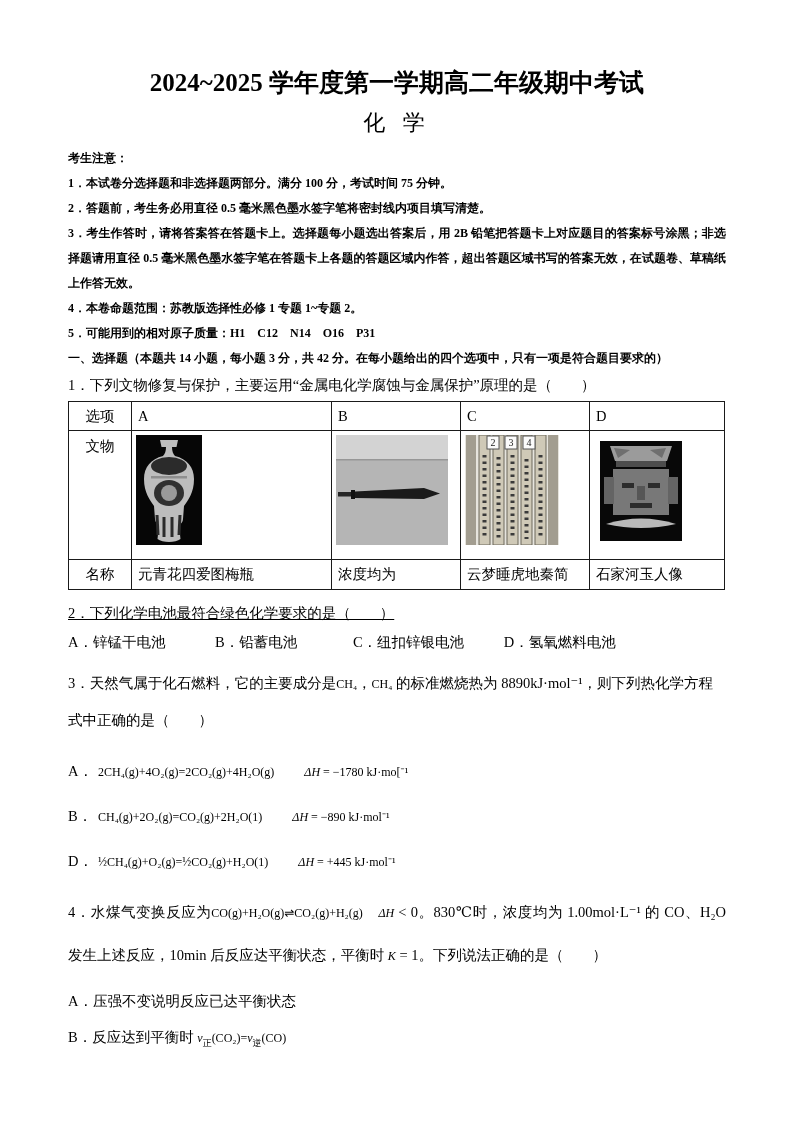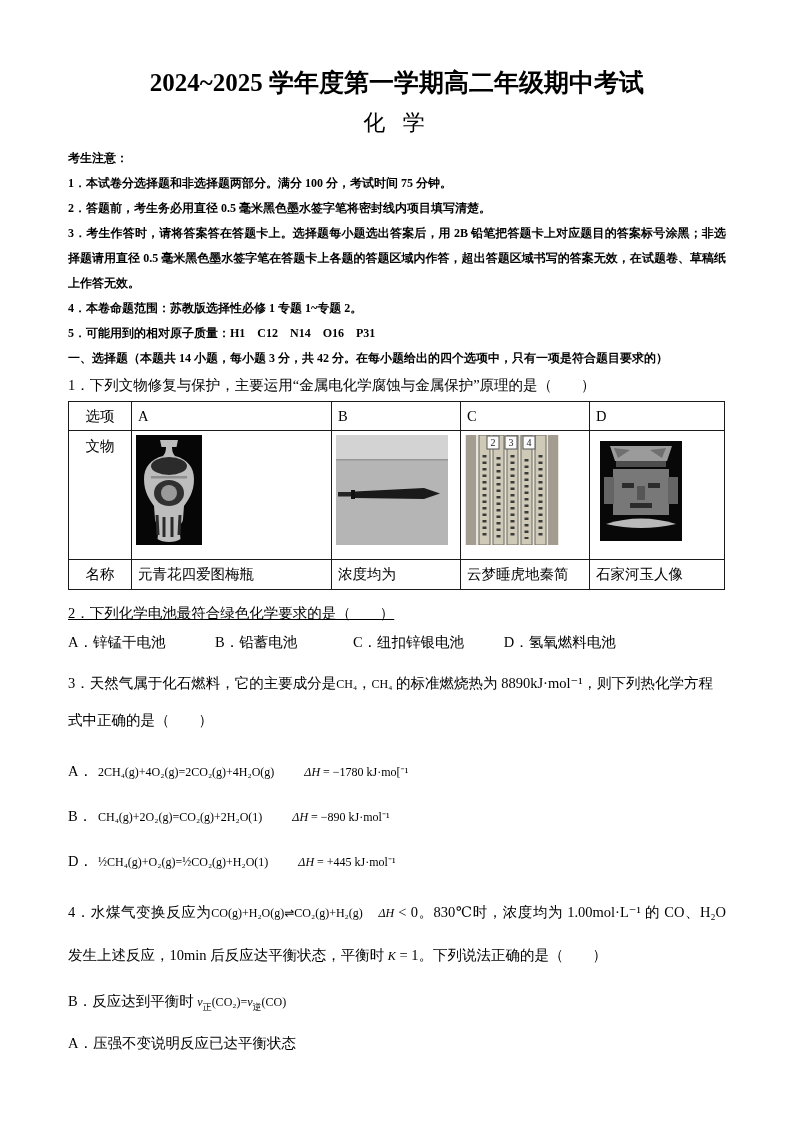--- a/index.html
+++ b/index.html
@@ -197,16 +197,16 @@
   </p>
 
   <p class="q3-stem"><span>3．天然气属于化石燃料，它的主要成分是</span><span class="fm">CH₄</span><span>，</span><span class="fm">CH₄</span><span> 的标准燃烧热为 8890kJ·mol⁻¹，则下列热化学方程式中正确的是（　　）</span></p>
 
   <p class="eq"><span class="eq-label">A．</span><span class="fm">2CH₄(g)+4O₂(g)=2CO₂(g)+4H₂O(g)</span><span class="dh fm"><span class="var">ΔH</span><span> = −1780 kJ·mo[⁻¹</span></span></p>
   <p class="eq"><span class="eq-label">B．</span><span class="fm">CH₄(g)+2O₂(g)=CO₂(g)+2H₂O(1)</span><span class="dh fm"><span class="var">ΔH</span><span> = −890 kJ·mol⁻¹</span></span></p>
   <p class="eq"><span class="eq-label">D．</span><span class="fm">½CH₄(g)+O₂(g)=½CO₂(g)+H₂O(1)</span><span class="dh fm"><span class="var">ΔH</span><span> = +445 kJ·mol⁻¹</span></span></p>
 
   <p class="q4-stem"><span>4．水煤气变换反应为</span><span class="fm">CO(g)+H₂O(g)⇌CO₂(g)+H₂(g)</span><span>　</span><span class="fm var">ΔH</span><span> &lt; 0。830℃时，浓度均为 1.00mol·L⁻¹ 的 CO、H₂O 发生上述反应，10min 后反应达平衡状态，平衡时 </span><span class="fm var">K</span><span> = 1。下列说法正确的是（　　）</span></p>
 
+  <p class="q4-opt">A．压强不变说明反应已达平衡状态</p>
   <p class="q4-opt"><span>B．反应达到平衡时 </span><span class="fm var">v</span><sub class="cjk">正</sub><span class="fm">(CO₂)=</span><span class="fm var">v</span><sub class="cjk">逆</sub><span class="fm">(CO)</span></p>
-  <p class="q4-opt">A．压强不变说明反应已达平衡状态</p>
 
 </div>
 
 </body></html>

